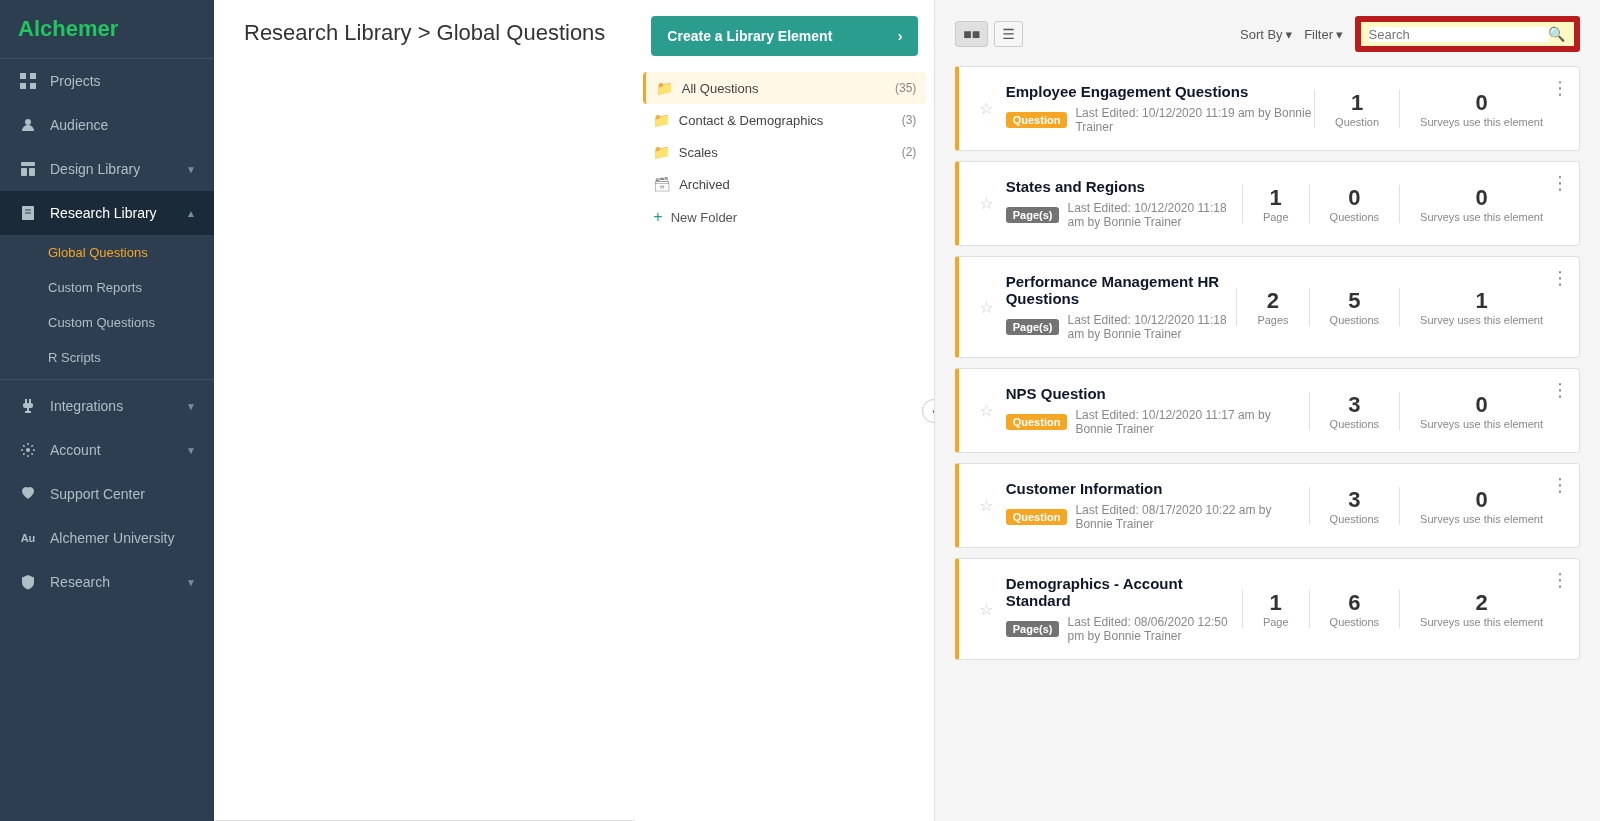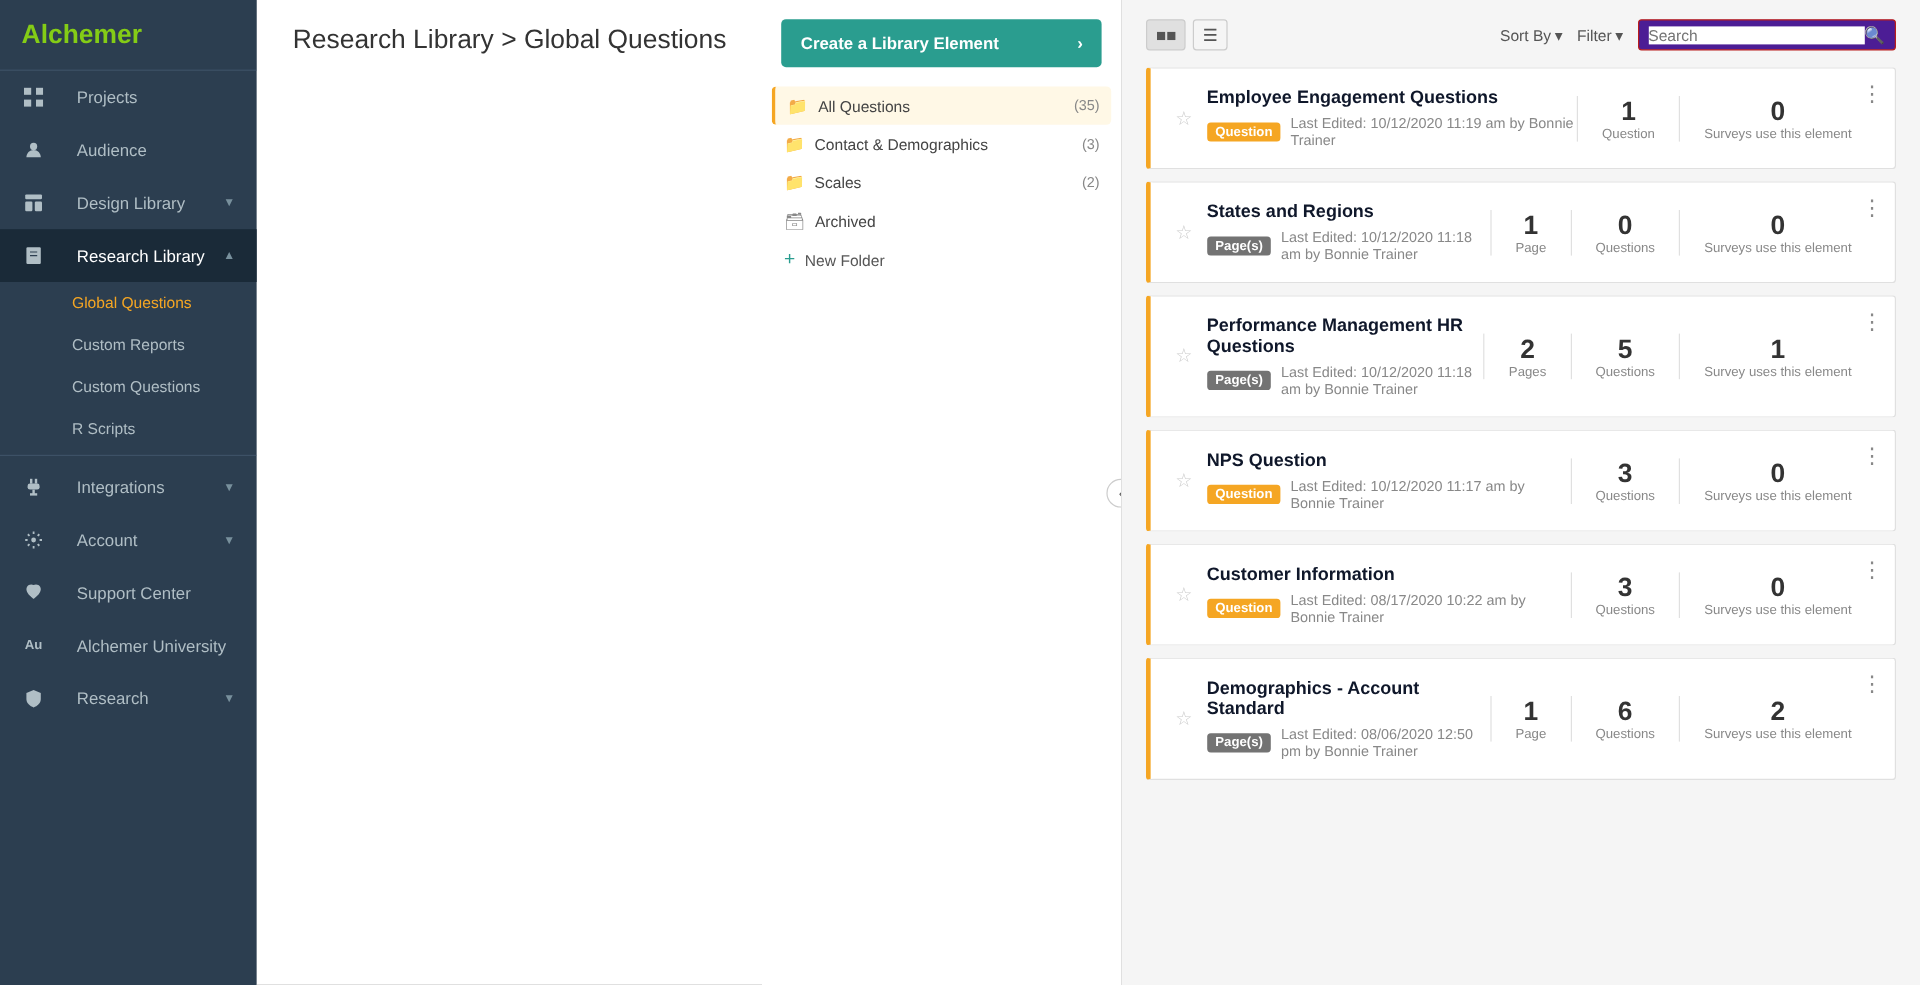--- a/index.html
+++ b/index.html
@@ -17,52 +17,51 @@
       overflow-y: auto;
     }
     .sidebar-logo {
       padding: 16px 18px;
       background: #2c3e50;
       border-bottom: 1px solid #3d5166;
     }
     .logo-text {
       font-size: 22px;
       font-weight: bold;
-      color: #84cc16;
+      color: #22c55e;
     }
     .sidebar-nav { flex: 1; }
     .nav-item {
       display: flex;
       align-items: center;
       padding: 12px 18px;
       cursor: pointer;
       font-size: 14px;
       color: #b0bec5;
       position: relative;
     }
     .nav-item.active { background: #1a2a38; color: #fff; }
     .nav-item .nav-icon {
       width: 20px;
       height: 20px;
-      margin-right: 26px;
+      margin-right: 12px;
       display: flex;
       align-items: center;
       justify-content: center;
       flex-shrink: 0;
     }
     .nav-item .nav-label { flex: 1; }
     .nav-item .nav-arrow { font-size: 10px; color: #78909c; }
     .nav-sub-item {
       display: flex;
       align-items: center;
       padding: 10px 30px 10px 48px;
       cursor: pointer;
       font-size: 13px;
       color: #b0bec5;
-      margin-left: 12px;
     }
     .nav-sub-item.active { color: #f5a623; }
     .nav-separator { height: 1px; background: #3d5166; margin: 4px 0; }
 
     
     .main {
       flex: 1;
       display: flex;
       flex-direction: row;
       background: #f5f5f5;
@@ -170,24 +169,24 @@
       font-size: 13px;
       color: #555;
       cursor: pointer;
       display: flex;
       align-items: center;
       gap: 3px;
     }
     .search-box {
       display: flex;
       align-items: center;
-      border: 1px solid #b91c1c;
+      border: 6px solid #b91c1c;
       border-radius: 3px;
       padding: 4px 8px;
-      background: #4c1d95;
+      background: #fef9c3;
     }
     .search-input {
       border: none;
       outline: none;
       font-size: 13px;
       width: 180px;
       color: #333;
     }
     .search-icon { color: #888; font-size: 14px; cursor: pointer; }
 

